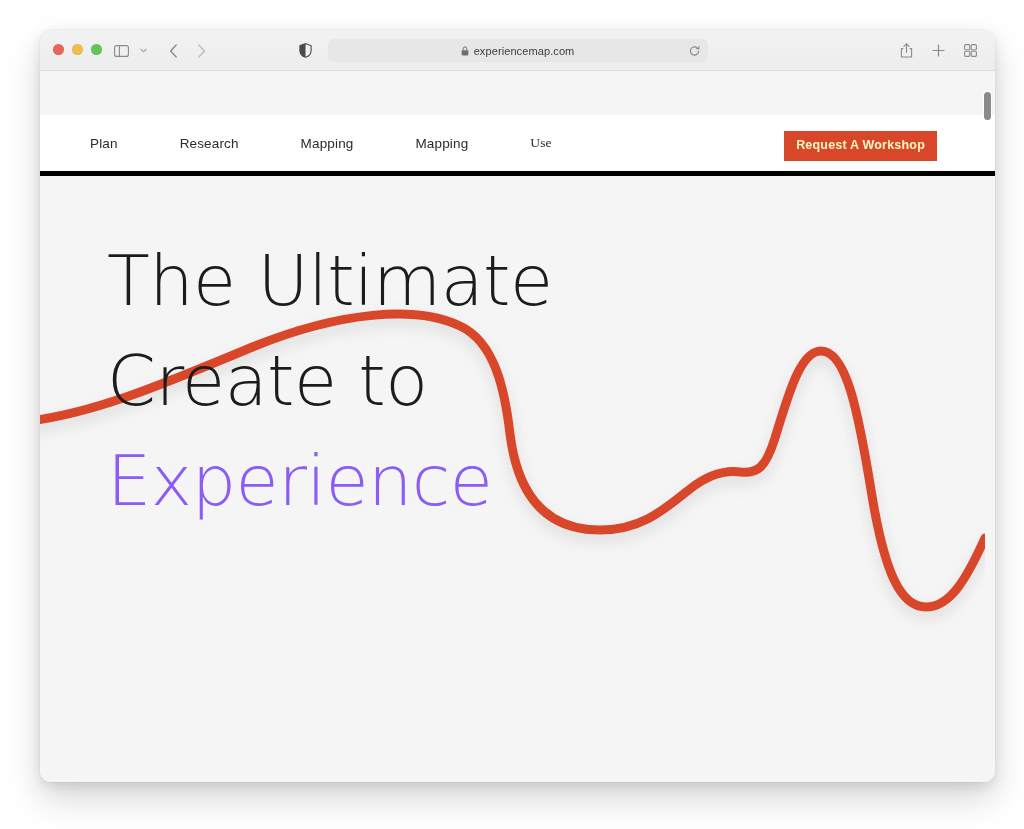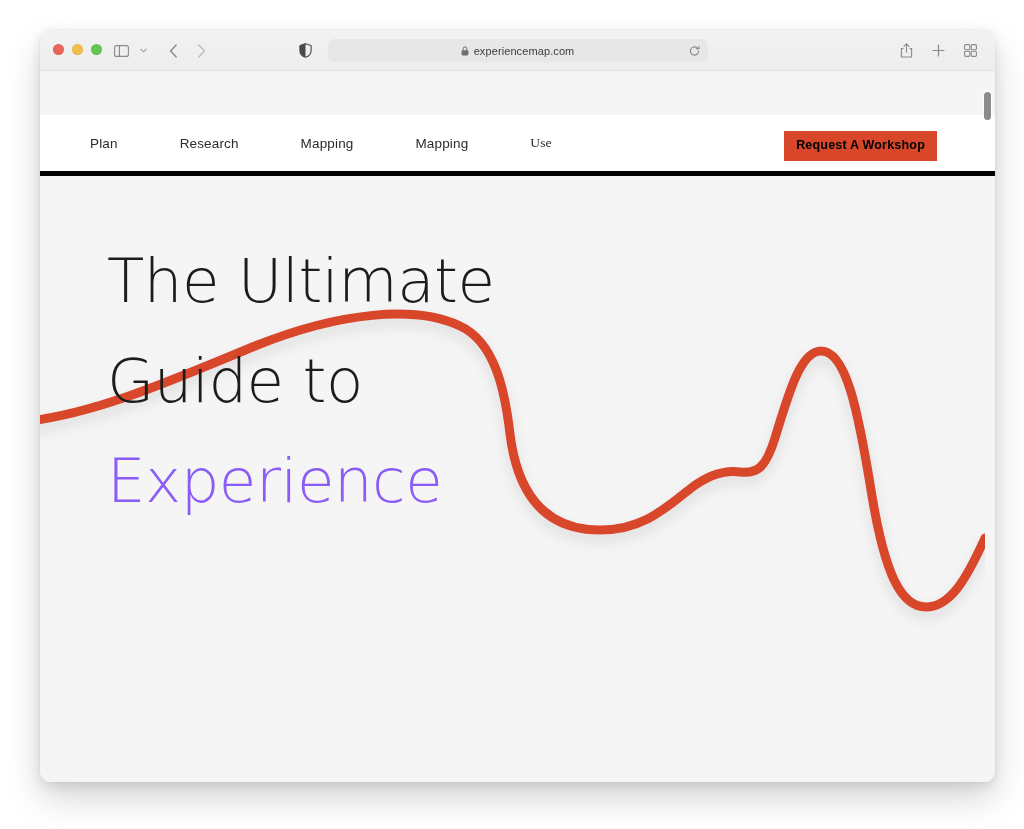--- a/index.html
+++ b/index.html
@@ -163,21 +163,21 @@
     margin-right: 62px;
     white-space: nowrap;
   }
   .nav-link:last-child { margin-right: 0; font-family: Liberation Serif, serif; }
 
   .cta-button {
     position: absolute;
     right: 58px;
     top: 16px;
     background: #d9472b;
-    color: #000000;
+    color: #fef9c3;
     font-size: 12.5px;
     font-weight: bold;
     letter-spacing: .2px;
     padding: 8px 12px 9px 12px;
     line-height: 1;
     white-space: nowrap;
     border: none;
     font-family: "Liberation Sans", sans-serif;
   }
 
@@ -201,21 +201,21 @@
 
   .headline {
     position: absolute;
     left: 67px;
     top: 55px;
     z-index: 2;
   }
   .headline-line {
     font-family: "DejaVu Sans", sans-serif;
     font-weight: 300;
-    font-size: 61px;
+    font-size: 70px;
     line-height: 100px;
     letter-spacing: -0.5px;
     white-space: nowrap;
   }
   .headline-line.dark   { color: #1c1c1c; }
   .headline-line.accent { color: #8b5cf6; }
 
   
   .page-scrollbar {
     position: absolute;
@@ -369,21 +369,21 @@
                    C 668 299, 684 294, 700 296
                    C 718 298, 726 291, 735 262
                    C 748 220, 760 175, 781 175
                    C 806 175, 818 233, 832 320
                    C 845 398, 861 431, 886 431
                    C 910 431, 926 404, 945 362" filter="url(#curveShadow)" fill="none" stroke="#d9472b" stroke-width="9" stroke-linecap="round" stroke-linejoin="round"></path>
         </svg>
 
         <div class="headline">
           <div class="headline-line dark">The Ultimate</div>
-          <div class="headline-line dark">Guide to</div>
+          <div class="headline-line dark">Create to</div>
           <div class="headline-line accent">Experience</div>
         </div>
       </div>
     </div>
 
     <div class="page-scrollbar">
       <div class="scrollbar-thumb"></div>
     </div>
 
   </div>

